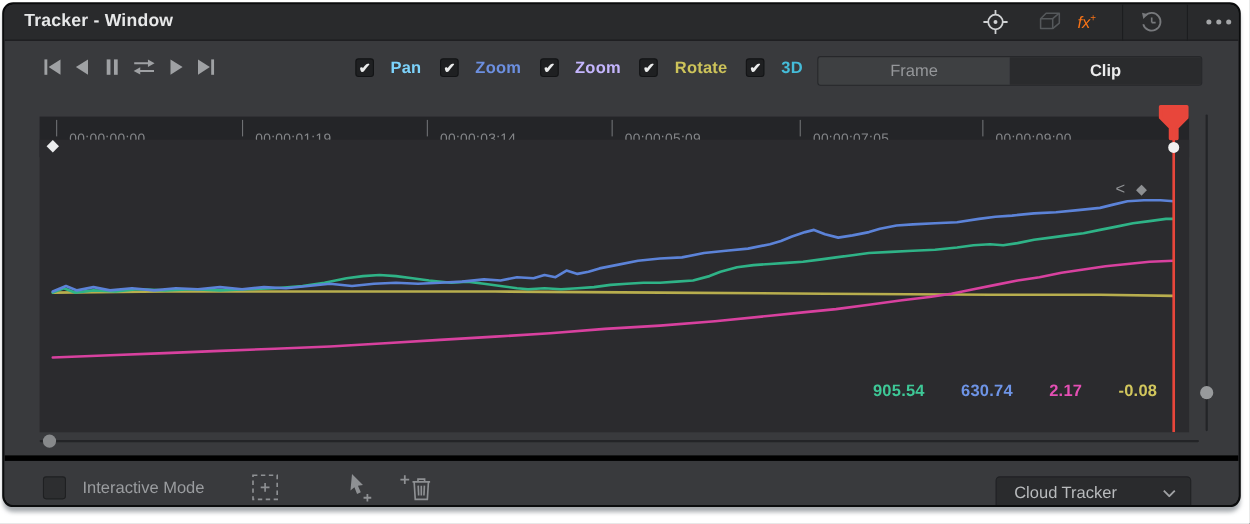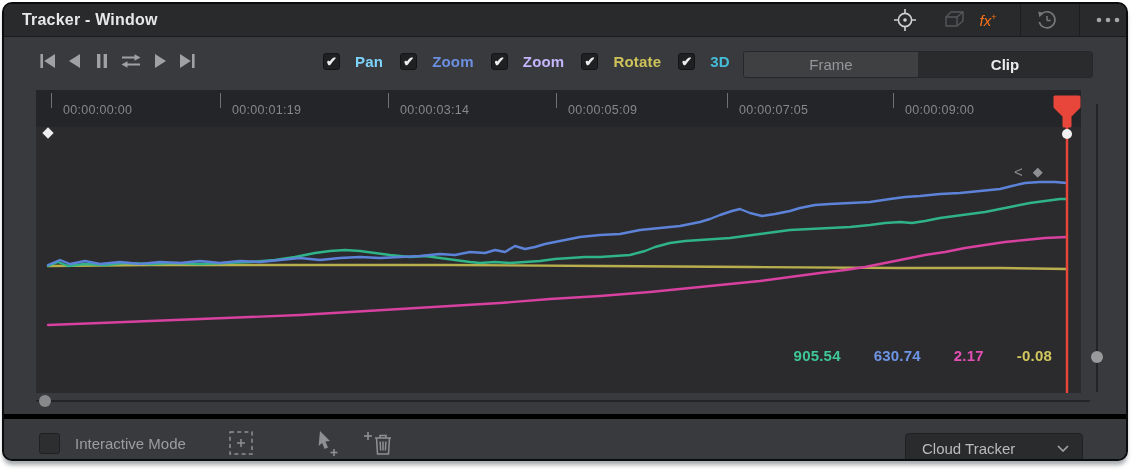--- a/index.html
+++ b/index.html
@@ -21,21 +21,21 @@
   .toggles{position:absolute;left:319px;top:46px;display:flex;gap:17px;align-items:center;height:22px;}
   .toggle{display:flex;align-items:center;gap:15px;}
   .cb{width:17px;height:17px;background:#1f2022;border:1px solid #131416;border-radius:3px;
       color:#eceded;font-size:13px;line-height:15px;text-align:center;font-weight:bold;}
   .tlabel{font-size:15px;font-weight:bold;letter-spacing:.2px;}
   .segmented{position:absolute;left:739px;top:47px;width:350px;height:27px;display:flex;
       border:1px solid #26272a;border-radius:3px;overflow:hidden;}
   .seg{flex:1;display:flex;align-items:center;justify-content:center;font-size:15px;color:#95979a;background:#3e4042;}
   .seg.sel{background:#2a2b2d;color:#ebebec;font-weight:bold;}
   
-  .ruler{position:absolute;left:32px;top:86px;width:1045px;height:37px;background:#242528;}
+  .ruler{position:absolute;left:32px;top:102px;width:1045px;height:37px;background:#242528;}
   .tick{position:absolute;top:3px;width:1px;height:15px;background:#6e7073;}
   .tick-label{position:absolute;left:12px;top:10px;font-size:12.5px;color:#85878a;white-space:nowrap;letter-spacing:.3px;}
   .graph{position:absolute;left:32px;top:123px;width:1045px;height:266px;background:#2b2b2e;}
   #curves{position:absolute;left:0;top:0;}
   #overlay{position:absolute;left:32px;top:86px;pointer-events:none;}
   .kfnav{position:absolute;left:1010px;top:160px;display:flex;gap:10px;align-items:center;height:16px;color:#8d8f92;}
   .kf-prev{font-size:15px;line-height:14px;}
   .kf-diamond{font-size:13px;line-height:14px;}
   #readouts{position:absolute;left:700px;top:343px;width:348px;display:flex;justify-content:flex-end;gap:33px;
       font-size:15px;font-weight:bold;letter-spacing:.2px;}

